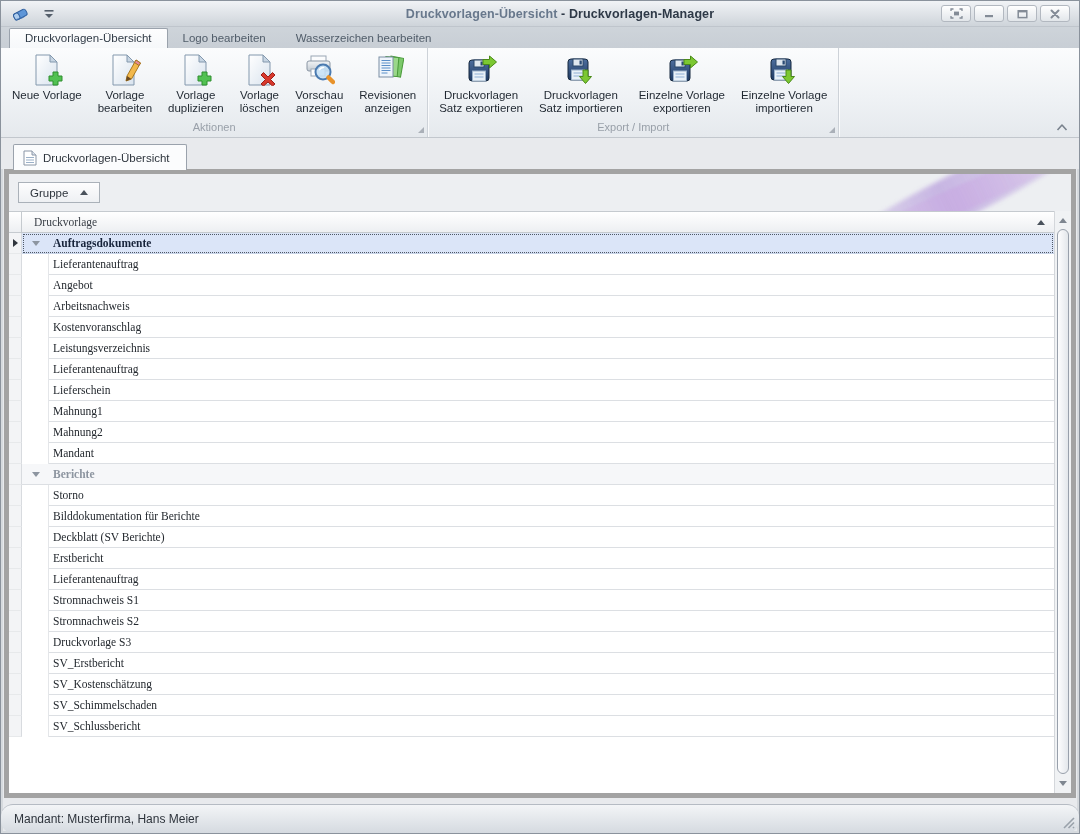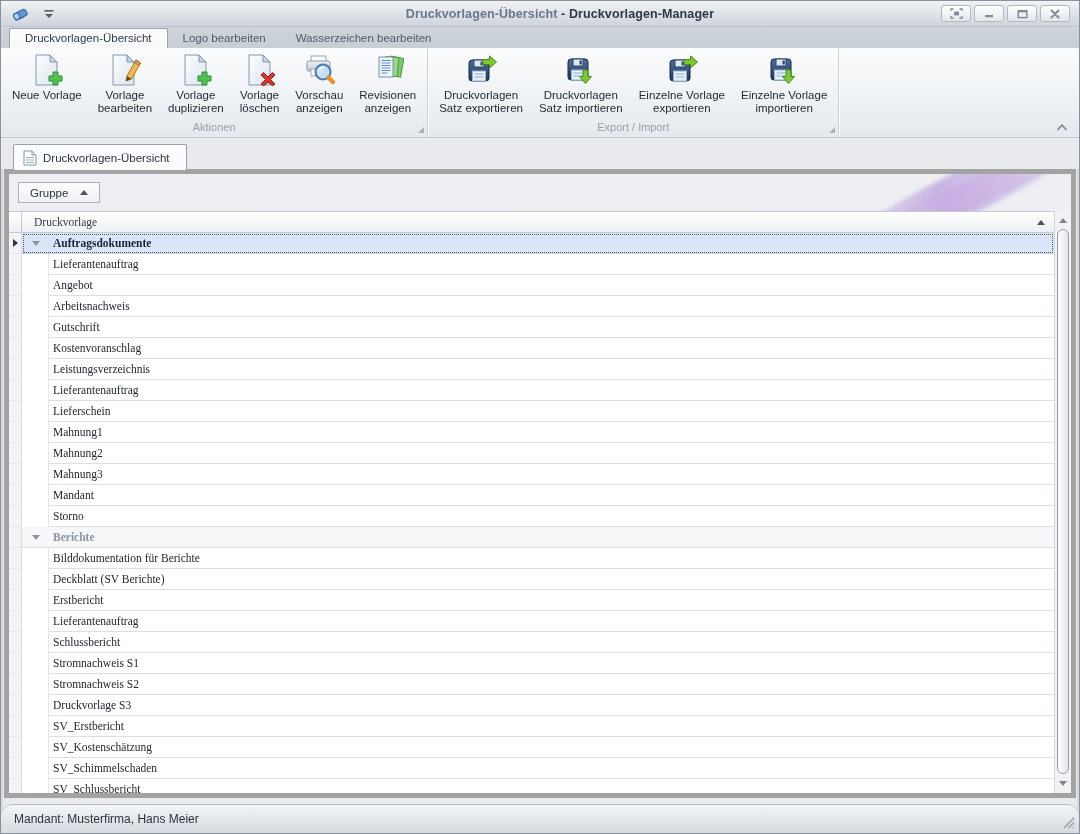--- a/index.html
+++ b/index.html
@@ -378,27 +378,20 @@
               <div class="ind"></div>
               <div class="row-main">
                 <div class="exp"></div>
                 <div class="lbl">Arbeitsnachweis</div>
               </div>
             </div>
             <div class="row data">
               <div class="ind"></div>
               <div class="row-main">
                 <div class="exp"></div>
-                <div class="lbl">Gutschrift</div>
-              </div>
-            </div>
-            <div class="row data">
-              <div class="ind"></div>
-              <div class="row-main">
-                <div class="exp"></div>
                 <div class="lbl">Kostenvoranschlag</div>
               </div>
             </div>
             <div class="row data">
               <div class="ind"></div>
               <div class="row-main">
                 <div class="exp"></div>
                 <div class="lbl">Leistungsverzeichnis</div>
               </div>
             </div>
@@ -427,50 +420,43 @@
               <div class="ind"></div>
               <div class="row-main">
                 <div class="exp"></div>
                 <div class="lbl">Mahnung2</div>
               </div>
             </div>
             <div class="row data">
               <div class="ind"></div>
               <div class="row-main">
                 <div class="exp"></div>
-                <div class="lbl">Mahnung3</div>
-              </div>
-            </div>
-            <div class="row data">
-              <div class="ind"></div>
-              <div class="row-main">
-                <div class="exp"></div>
                 <div class="lbl">Mandant</div>
-              </div>
-            </div>
-            <div class="row data">
-              <div class="ind"></div>
-              <div class="row-main">
-                <div class="exp"></div>
-                <div class="lbl">Storno</div>
               </div>
             </div>
             <div class="row group gplain">
               <div class="ind"></div>
               <div class="row-main">
                 <div class="exp">
                   <span class="tri-down"></span>
                 </div>
                 <div class="lbl">Berichte</div>
               </div>
             </div>
             <div class="row data">
               <div class="ind"></div>
               <div class="row-main">
                 <div class="exp"></div>
+                <div class="lbl">Storno</div>
+              </div>
+            </div>
+            <div class="row data">
+              <div class="ind"></div>
+              <div class="row-main">
+                <div class="exp"></div>
                 <div class="lbl">Bilddokumentation für Berichte</div>
               </div>
             </div>
             <div class="row data">
               <div class="ind"></div>
               <div class="row-main">
                 <div class="exp"></div>
                 <div class="lbl">Deckblatt (SV Berichte)</div>
               </div>
             </div>
@@ -479,27 +465,20 @@
               <div class="row-main">
                 <div class="exp"></div>
                 <div class="lbl">Erstbericht</div>
               </div>
             </div>
             <div class="row data">
               <div class="ind"></div>
               <div class="row-main">
                 <div class="exp"></div>
                 <div class="lbl">Lieferantenauftrag</div>
-              </div>
-            </div>
-            <div class="row data">
-              <div class="ind"></div>
-              <div class="row-main">
-                <div class="exp"></div>
-                <div class="lbl">Schlussbericht</div>
               </div>
             </div>
             <div class="row data">
               <div class="ind"></div>
               <div class="row-main">
                 <div class="exp"></div>
                 <div class="lbl">Stromnachweis S1</div>
               </div>
             </div>
             <div class="row data">

